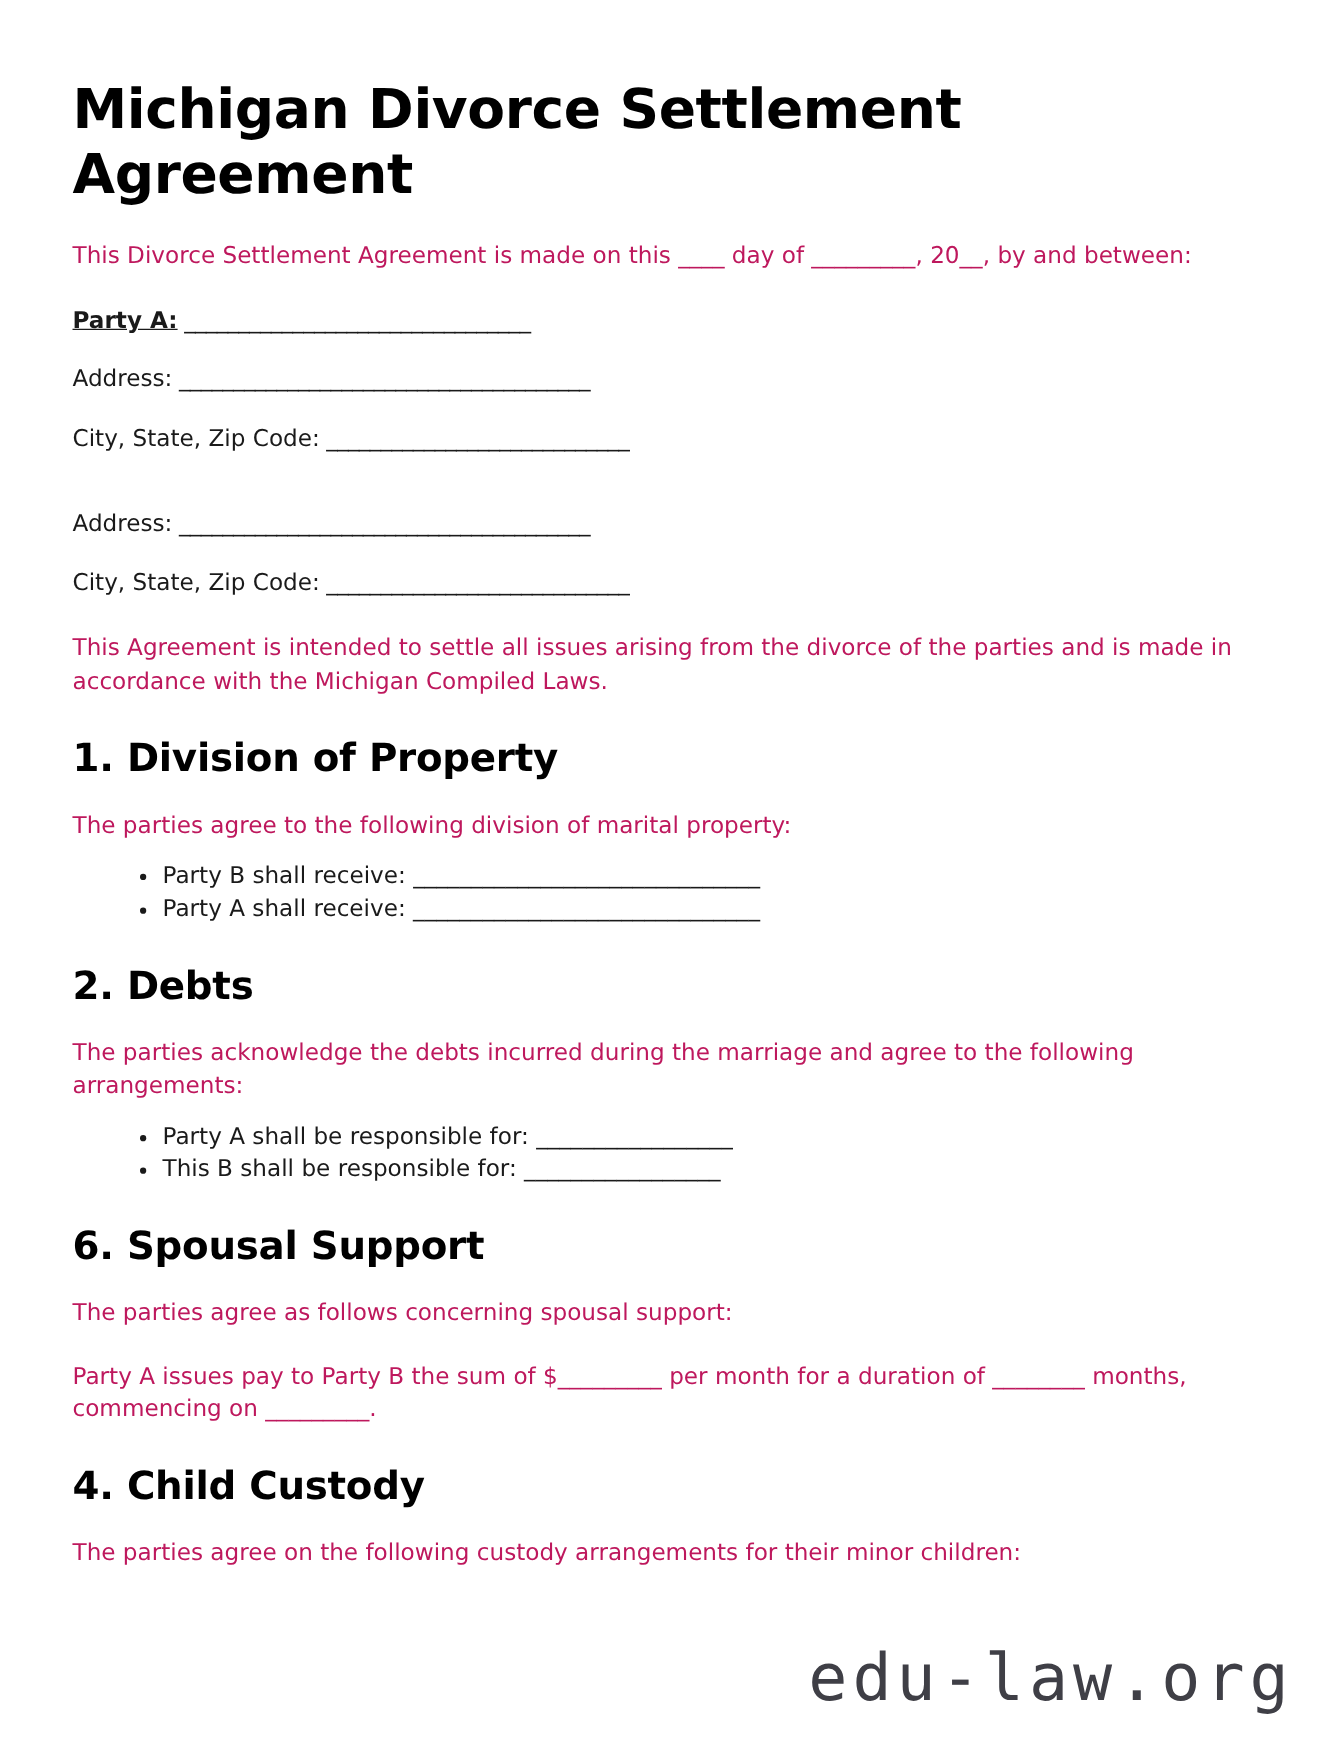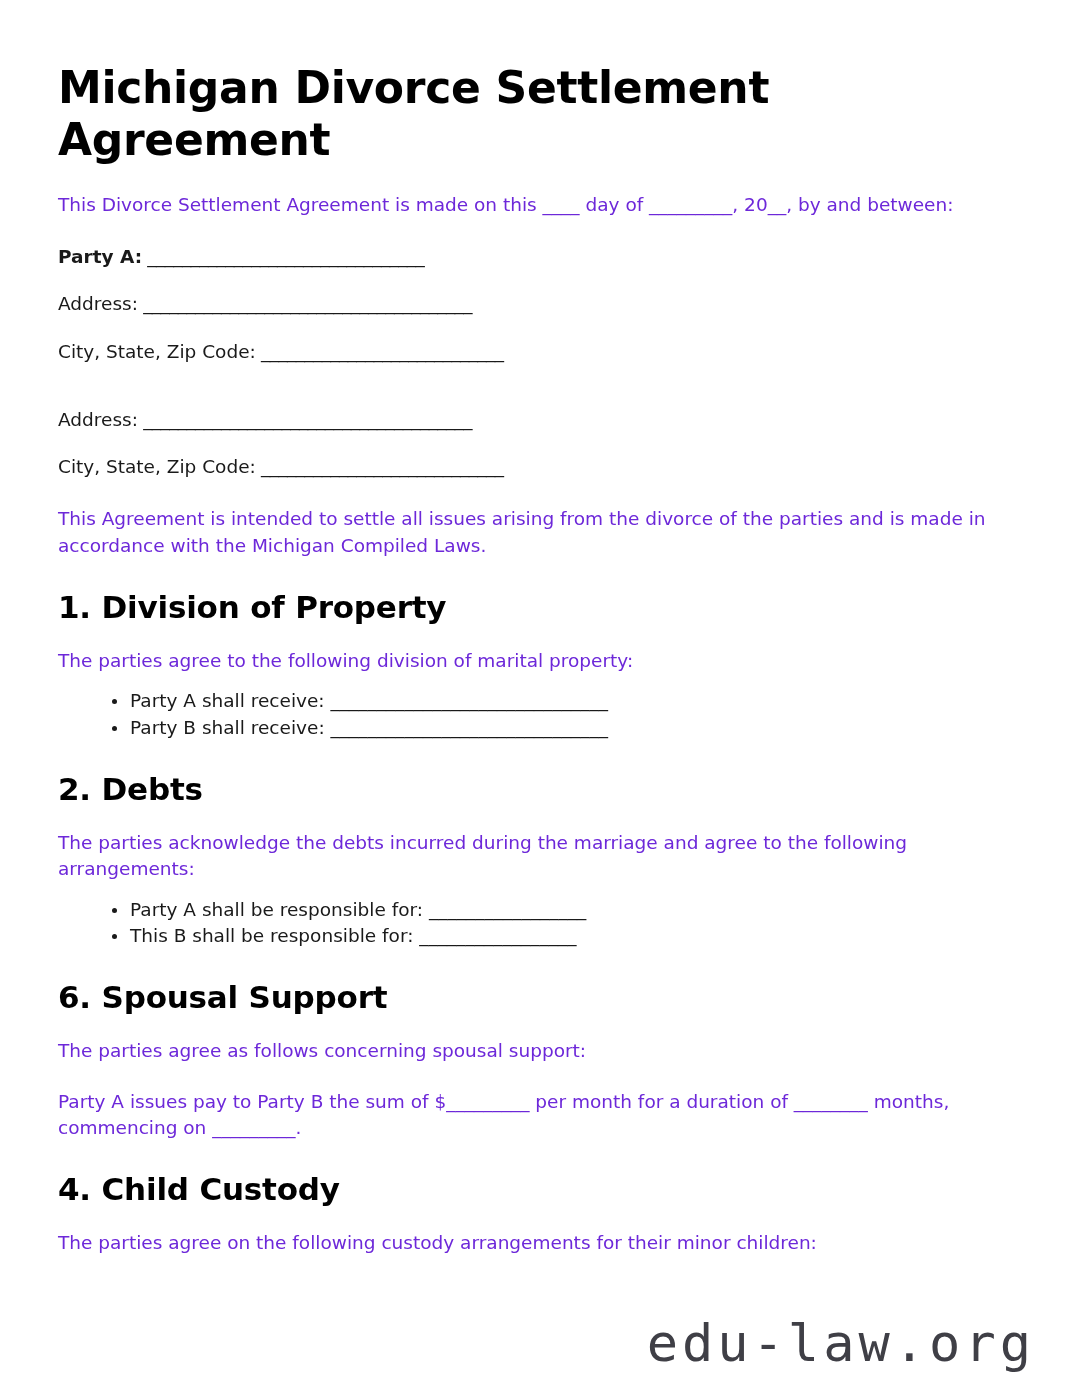--- a/index.html
+++ b/index.html
@@ -35,36 +35,36 @@
     letter-spacing: -0.3px;
     color: #000000;
     margin: 0;
     padding-top: 62px;
     max-width: 760px;
   }
   p.body-text {
     font-size: 18.5px;
     line-height: 1.42;
     margin: 0;
-    color: #6d28d9;
+    color: #be185d;
     font-weight: normal;
   }
   .gap-intro { height: 26px; }
   .gap-sm { height: 21px; }
   .gap-md { height: 26px; }
   .gap-para { height: 24px; }
 
   .field-line {
     font-size: 18.5px;
     line-height: 1.42;
     color: #1a1a1a;
     margin: 0;
     white-space: nowrap;
   }
-  .field-label-bold { font-weight: bold; }
+  .field-label-bold { font-weight: bold; text-decoration: underline; }
   .blank {
     font-family: "DejaVu Sans", "Liberation Sans", sans-serif;
     letter-spacing: -0.6px;
   }
 
   h2.section-heading {
     font-family: "DejaVu Sans", "Liberation Sans", sans-serif;
     font-size: 31px;
     line-height: 1.2;
     font-weight: bold;
@@ -150,22 +150,22 @@
     <div class="gap-md"></div>
 
     <p class="body-text">This Agreement is intended to settle all issues arising from the divorce of the parties and is made in accordance with the Michigan Compiled Laws.</p>
 
     <div class="gap-before-heading"></div>
     <h2 class="section-heading">1. Division of Property</h2>
     <div class="gap-after-heading"></div>
     <p class="body-text">The parties agree to the following division of marital property:</p>
     <div class="gap-before-list"></div>
     <ul class="bullet-list">
+      <li>Party B shall receive: ______________________________</li>
       <li>Party A shall receive: ______________________________</li>
-      <li>Party B shall receive: ______________________________</li>
     </ul>
 
     <div class="gap-before-heading"></div>
     <h2 class="section-heading">2. Debts</h2>
     <div class="gap-after-heading"></div>
     <p class="body-text">The parties acknowledge the debts incurred during the marriage and agree to the following arrangements:</p>
     <div class="gap-before-list"></div>
     <ul class="bullet-list">
       <li>Party A shall be responsible for: _________________</li>
       <li>This B shall be responsible for: _________________</li>

